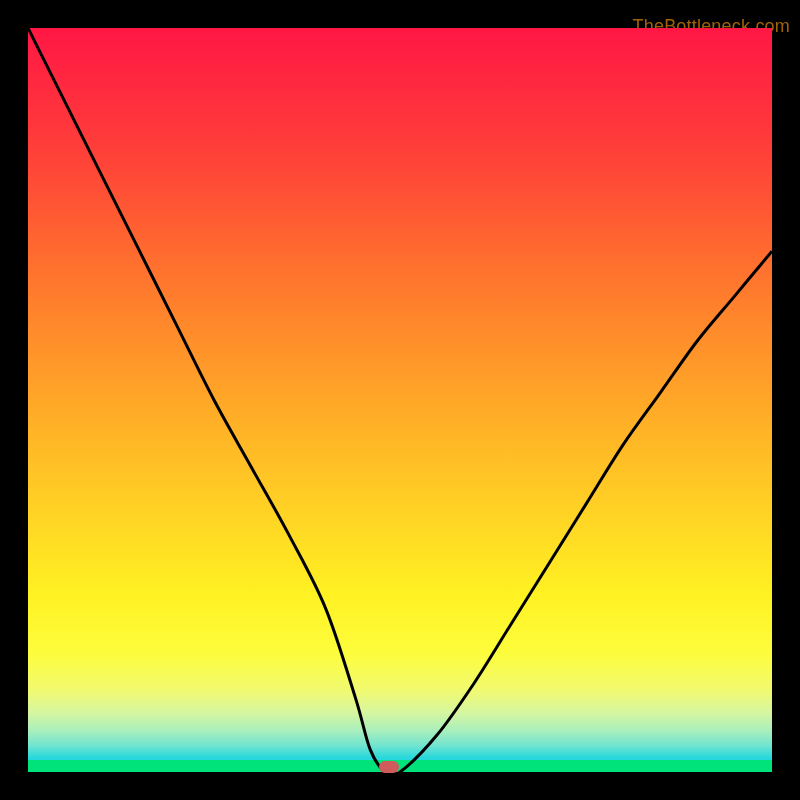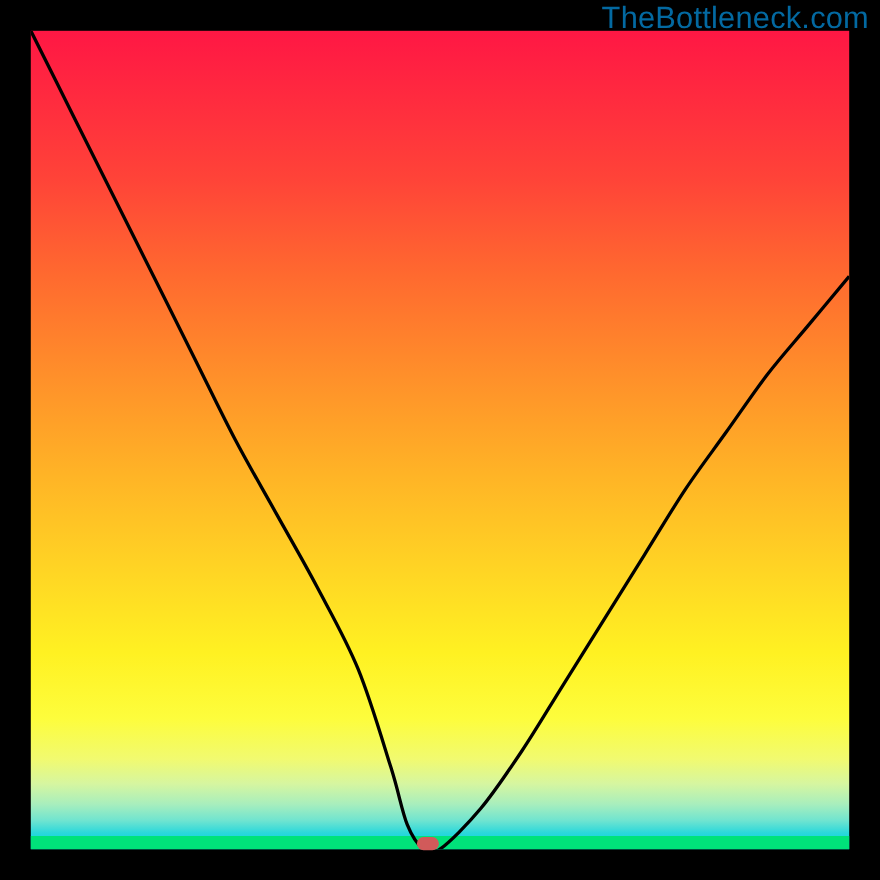--- a/index.html
+++ b/index.html
@@ -14,24 +14,24 @@
   .frame {
     position: absolute;
     left: 0;
     top: 0;
     width: 800px;
     height: 800px;
     background: #000;
   }
   .watermark {
     position: absolute;
-    top: 0;
+    top: 16px;
     right: 10px;
-    color: #0369a1;
-    font-size: 28px;
+    color: #a16207;
+    font-size: 18px;
     font-weight: 500;
     letter-spacing: 0.2px;
   }
   .plot {
     position: absolute;
     left: 28px;
     top: 28px;
     width: 744px;
     height: 744px;
     background: linear-gradient(to bottom,

